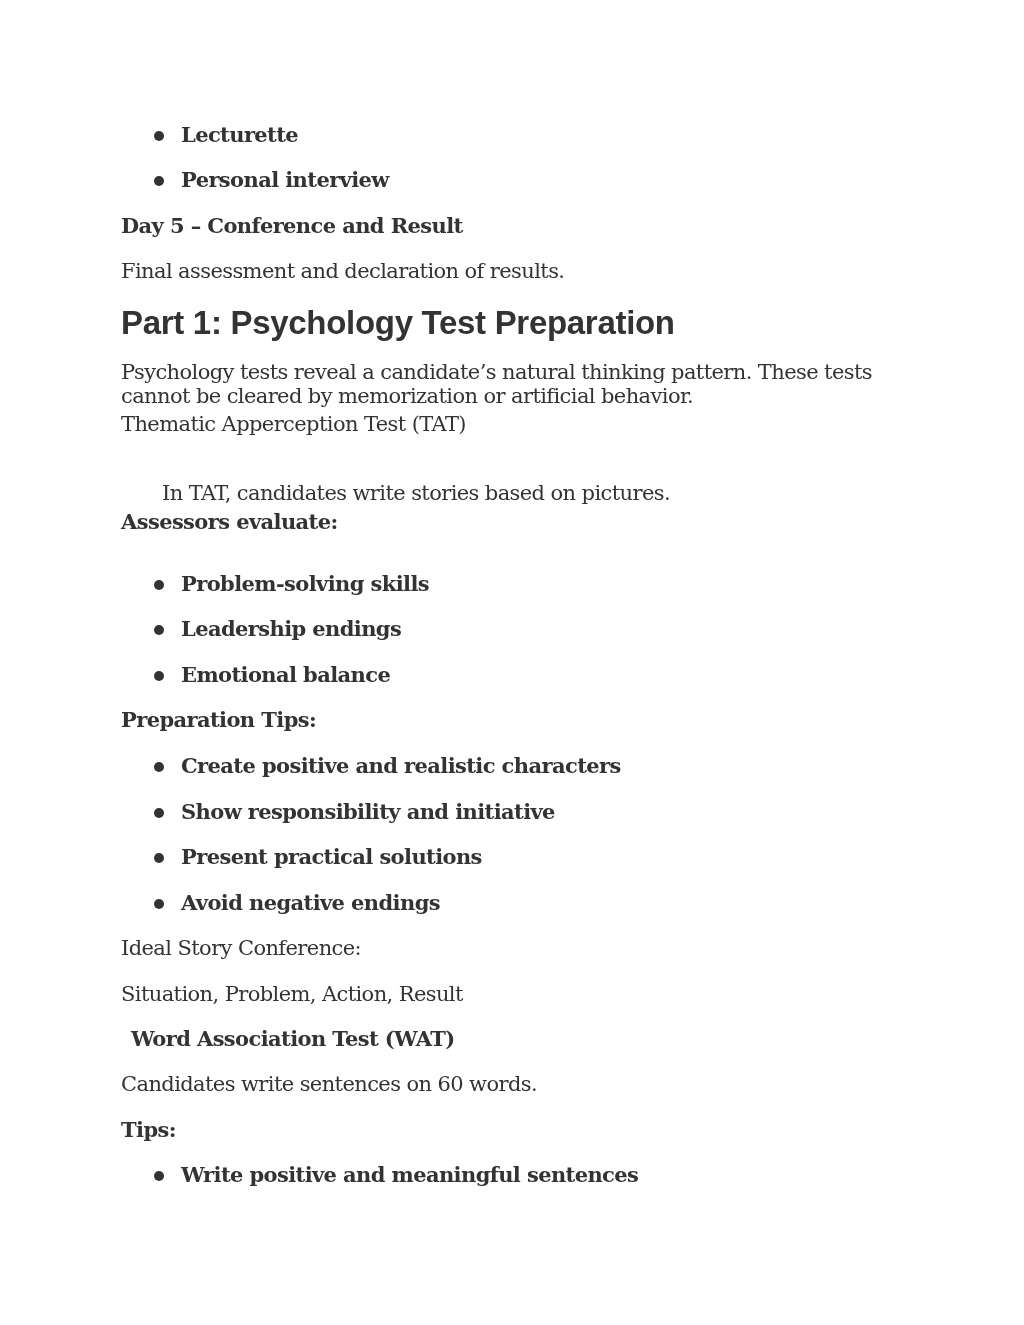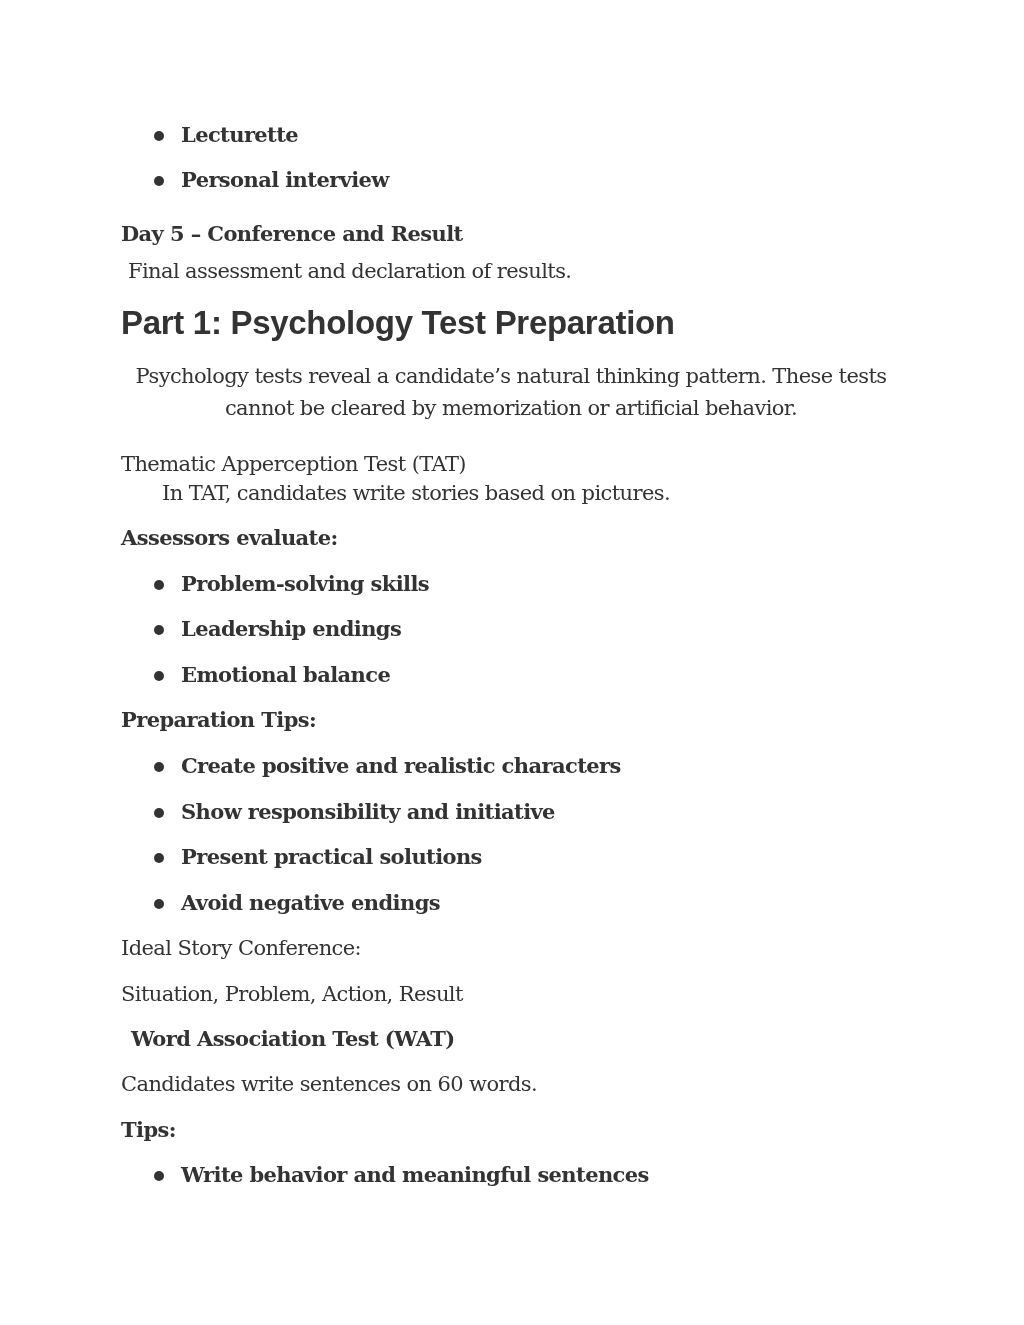--- a/index.html
+++ b/index.html
@@ -62,50 +62,49 @@
     font-size: 33px;
     letter-spacing: -0.3px;
     color: #333333;
     white-space: nowrap;
     line-height: 40px;
   }
   .para {
     position: absolute;
     left: 0;
     width: 780px;
-    line-height: 32px;
+    line-height: 24px;
     white-space: normal;
-    text-align: center;
   }
 </style>
 </head>
 <body>
 
 <div class="page serif">
 
   <div class="bullet-item" style="top:121px;">
     <span class="bullet-dot"></span>
     <span class="bullet-text">Lecturette</span>
   </div>
   <div class="bullet-item" style="top:166px;">
     <span class="bullet-dot"></span>
     <span class="bullet-text">Personal interview</span>
   </div>
 
-  <div class="line bold" style="top:220px;">Day 5 – Conference and Result</div>
-  <div class="line" style="top:257px;margin-left:7px;">Final assessment and declaration of results.</div>
+  <div class="line bold" style="top:212px;">Day 5 – Conference and Result</div>
+  <div class="line" style="top:257px;">Final assessment and declaration of results.</div>
 
   <div class="h2" style="top:303px;">Part 1: Psychology Test Preparation</div>
 
   <div class="para" style="top:360px;">Psychology tests reveal a candidate’s natural thinking pattern. These tests cannot be cleared by memorization or artificial behavior.</div>
 
-  <div class="line" style="top:450px;text-align:center;">Thematic Apperception Test (TAT)</div>
+  <div class="line" style="top:410px;text-align:center;">Thematic Apperception Test (TAT)</div>
   <div class="line" style="top:479px;margin-left:41px;">In TAT, candidates write stories based on pictures.</div>
 
-  <div class="line bold" style="top:524px;">Assessors evaluate:</div>
+  <div class="line bold" style="top:508px;">Assessors evaluate:</div>
   <div class="bullet-item" style="top:570px;">
     <span class="bullet-dot"></span>
     <span class="bullet-text">Problem-solving skills</span>
   </div>
   <div class="bullet-item" style="top:615px;">
     <span class="bullet-dot"></span>
     <span class="bullet-text">Leadership endings</span>
   </div>
   <div class="bullet-item" style="top:661px;">
     <span class="bullet-dot"></span>
@@ -131,16 +130,16 @@
   </div>
 
   <div class="line" style="top:934px;">Ideal Story Conference:</div>
   <div class="line" style="top:980px;">Situation, Problem, Action, Result</div>
 
   <div class="line bold" style="top:1025px;margin-left:10px;">Word Association Test (WAT)</div>
   <div class="line" style="top:1070px;">Candidates write sentences on 60 words.</div>
   <div class="line bold" style="top:1116px;">Tips:</div>
   <div class="bullet-item" style="top:1161px;">
     <span class="bullet-dot"></span>
-    <span class="bullet-text">Write behavior and meaningful sentences</span>
+    <span class="bullet-text">Write positive and meaningful sentences</span>
   </div>
 
 </div>
 
 </body></html>

